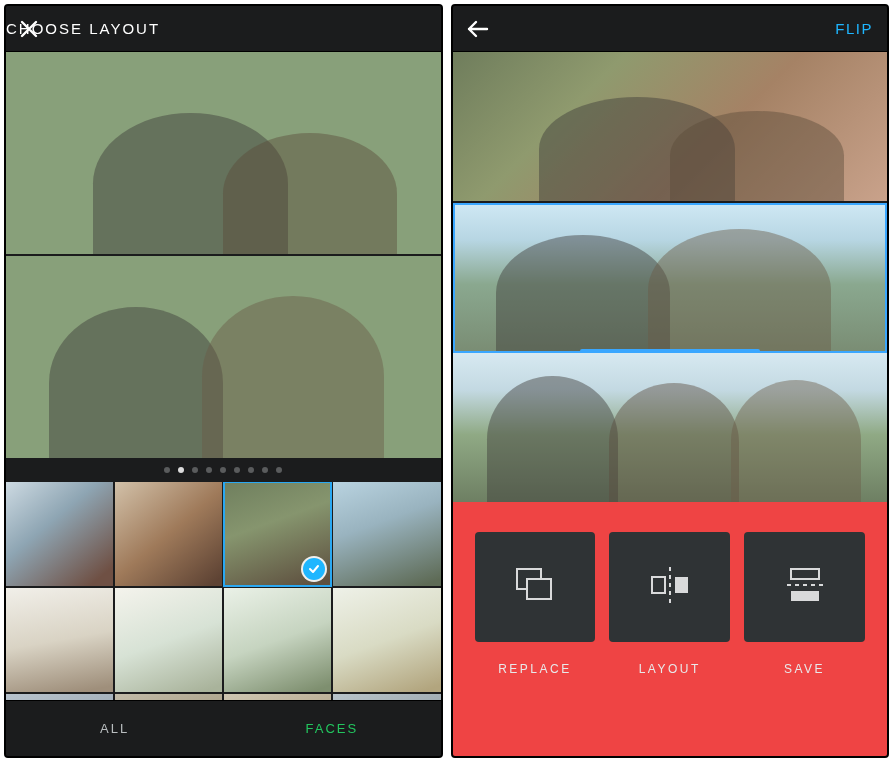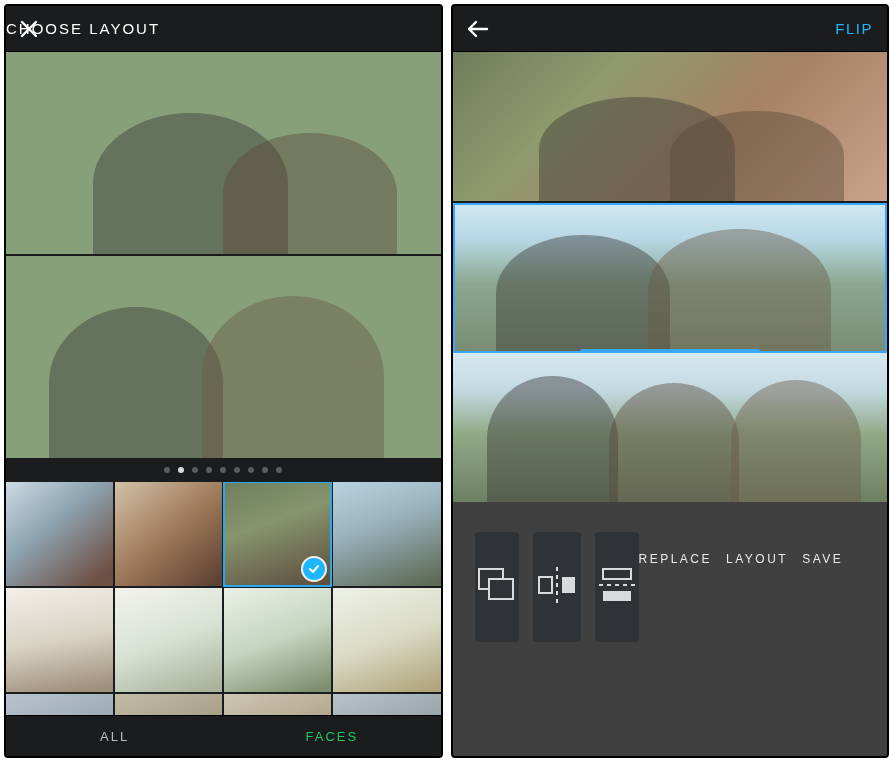--- a/index.html
+++ b/index.html
@@ -140,21 +140,21 @@
   .th6 { background: linear-gradient(160deg,#f4f3ec,#d7e2d5 50%,#a9b39b 95%); }
   .th7 { background: linear-gradient(160deg,#eaf1e7,#c6d4c0 50%,#7e8f6f 95%); }
   .th8 { background: linear-gradient(160deg,#eef1e8,#d9dbc4 50%,#b2a57e 95%); }
   .th9 { background: linear-gradient(160deg,#b8c3cd,#7b8a93); }
   .th10{ background: linear-gradient(160deg,#c2bba8,#867a5a); }
   .th11{ background: linear-gradient(160deg,#cfc6b1,#8e7f5f); }
   .th12{ background: linear-gradient(160deg,#b9c4ca,#6e7b81); }
 
   
   .tabs {
-    height: 41px;
+    height: 56px;
     background: #1b1c1d;
     display: flex;
     border-top: 1px solid #000;
   }
   .tabs .tab {
     flex: 1;
     display: flex;
     align-items: center;
     justify-content: center;
     color: #b9bdbf;
@@ -191,23 +191,23 @@
     height: 4px;
     background: #3aa7ff;
     border-radius: 2px;
   }
   .edit-preview .cell.selected .handle.top { top: -2px; }
   .edit-preview .cell.selected .handle.bot { bottom: -2px; }
 
   
   .tool-area {
     flex: 1;
-    background: #404040;
-    display: flex;
-    flex-direction: row;
+    background: #ef4444;
+    display: flex;
+    flex-direction: column;
     padding: 30px 22px 18px 22px;
   }
   .tool-cards {
     display: flex;
     gap: 14px;
   }
   .tool-card {
     flex: 1;
     height: 110px;
     background: #2f3335;

